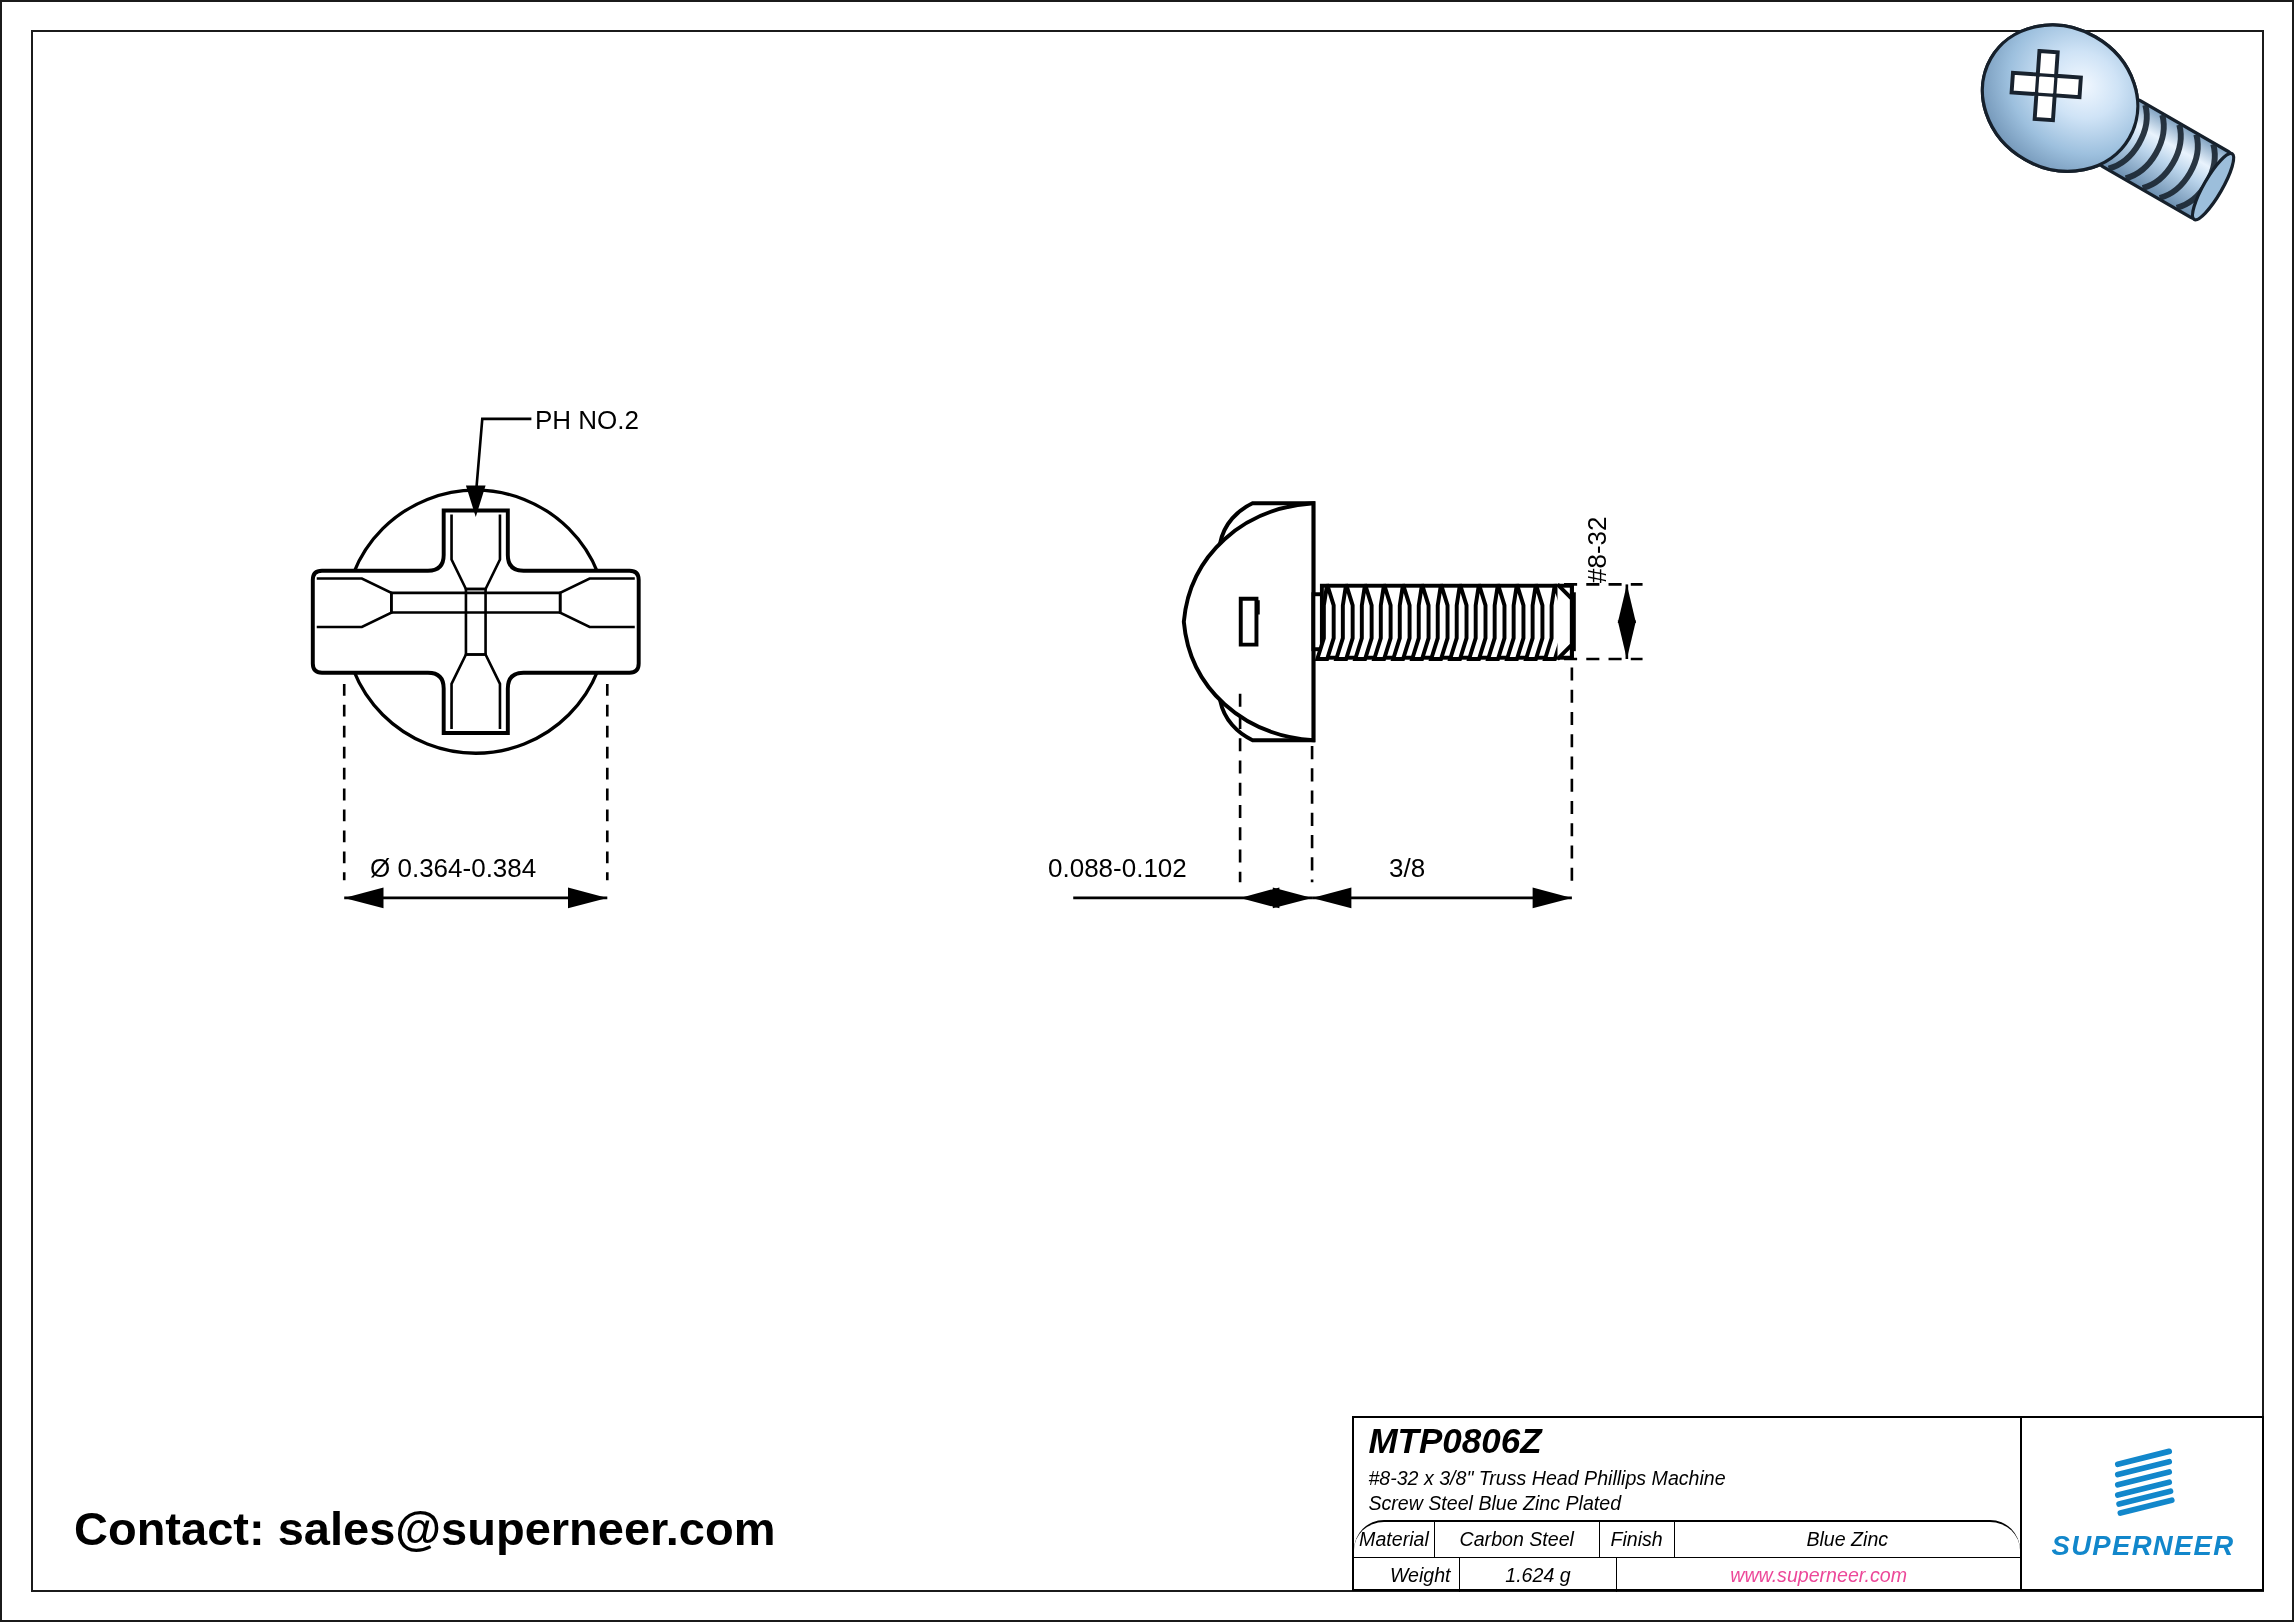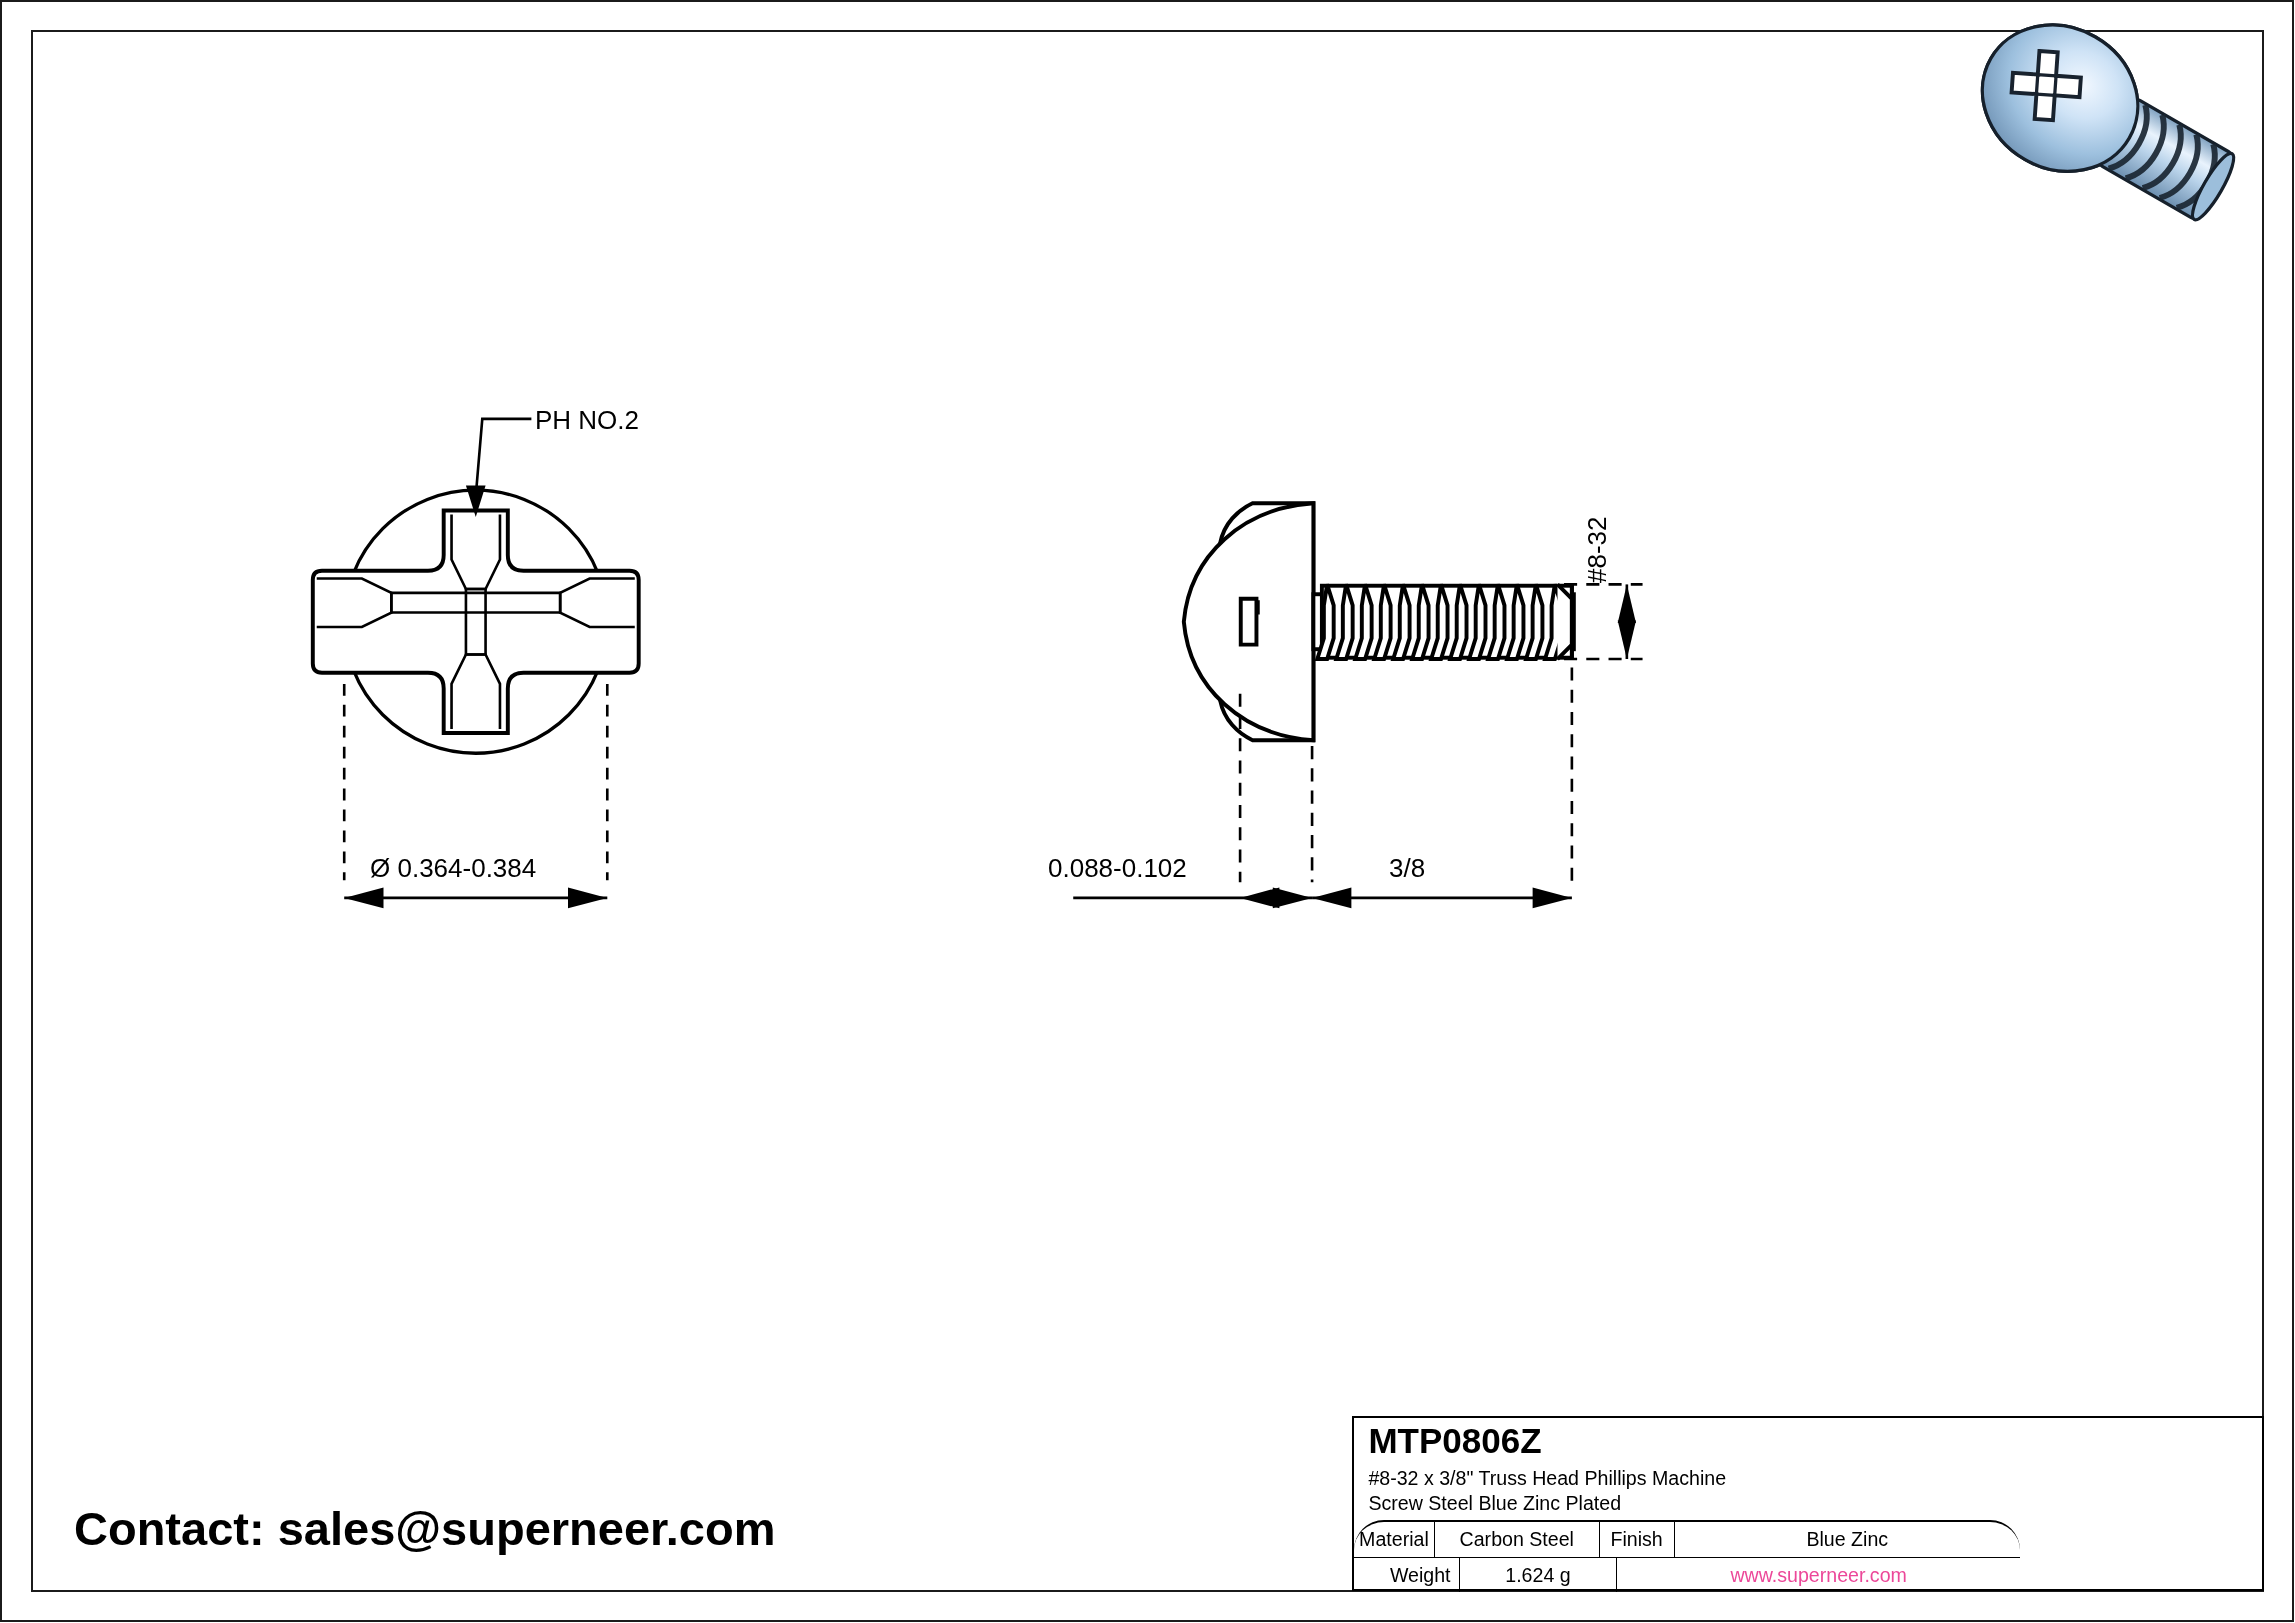--- a/index.html
+++ b/index.html
@@ -17,21 +17,21 @@
   
   #draw{position:absolute;left:0;top:0;width:2295px;height:1623px;}
 
   
   .contact{position:absolute;left:74px;top:1501px;
       font-size:47px;font-weight:bold;letter-spacing:0px;
       font-family:"Liberation Sans",sans-serif;white-space:nowrap;}
 
   
   .tb{position:absolute;left:1352px;top:1416px;width:912px;height:175px;
-      border:2px solid #000;box-sizing:border-box;background:#fff;}
+      border:2px solid #000;box-sizing:border-box;background:#fff;font-style:italic;}
   .tb-left{position:absolute;left:0;top:0;width:666px;height:171px;}
   .tb-right{position:absolute;left:666px;top:0;width:244px;height:171px;
       border-left:2px solid #000;box-sizing:border-box;
       display:flex;flex-direction:column;align-items:center;justify-content:center;}
 
   .tb-head{position:absolute;left:0;top:0;width:666px;height:102px;
       box-sizing:border-box;}
   .partno{position:absolute;left:14.4px;top:5.2px;font-size:35px;font-weight:bold;
       letter-spacing:0px;line-height:1;}
   .desc{position:absolute;left:14.4px;top:48px;width:641px;font-size:19.6px;
@@ -283,16 +283,29 @@
           <div class="cell c-val2">Blue Zinc</div>
         </div>
         <div class="tb-row second">
           <div class="cell c-lab">Weight</div>
           <div class="cell c-val">1.624 g</div>
           <div class="cell c-web">www.superneer.com</div>
         </div>
       </div>
     </div>
 
+    <div class="tb-right">
+      <svg class="logo-mark" viewBox="0 0 120 120">
+        <g stroke="#1287cb" stroke-width="9" stroke-linecap="round">
+          <line x1="20" y1="30" x2="100" y2="10"></line>
+          <line x1="20" y1="46" x2="100" y2="26"></line>
+          <line x1="20" y1="62" x2="100" y2="42"></line>
+          <line x1="20" y1="78" x2="100" y2="58"></line>
+          <line x1="22" y1="92" x2="102" y2="72"></line>
+          <line x1="24" y1="106" x2="104" y2="86"></line>
+        </g>
+      </svg>
+      <div class="logo-text">SUPERNEER</div>
+    </div>
   </div>
 
 </div>
 
 
 </body></html>

